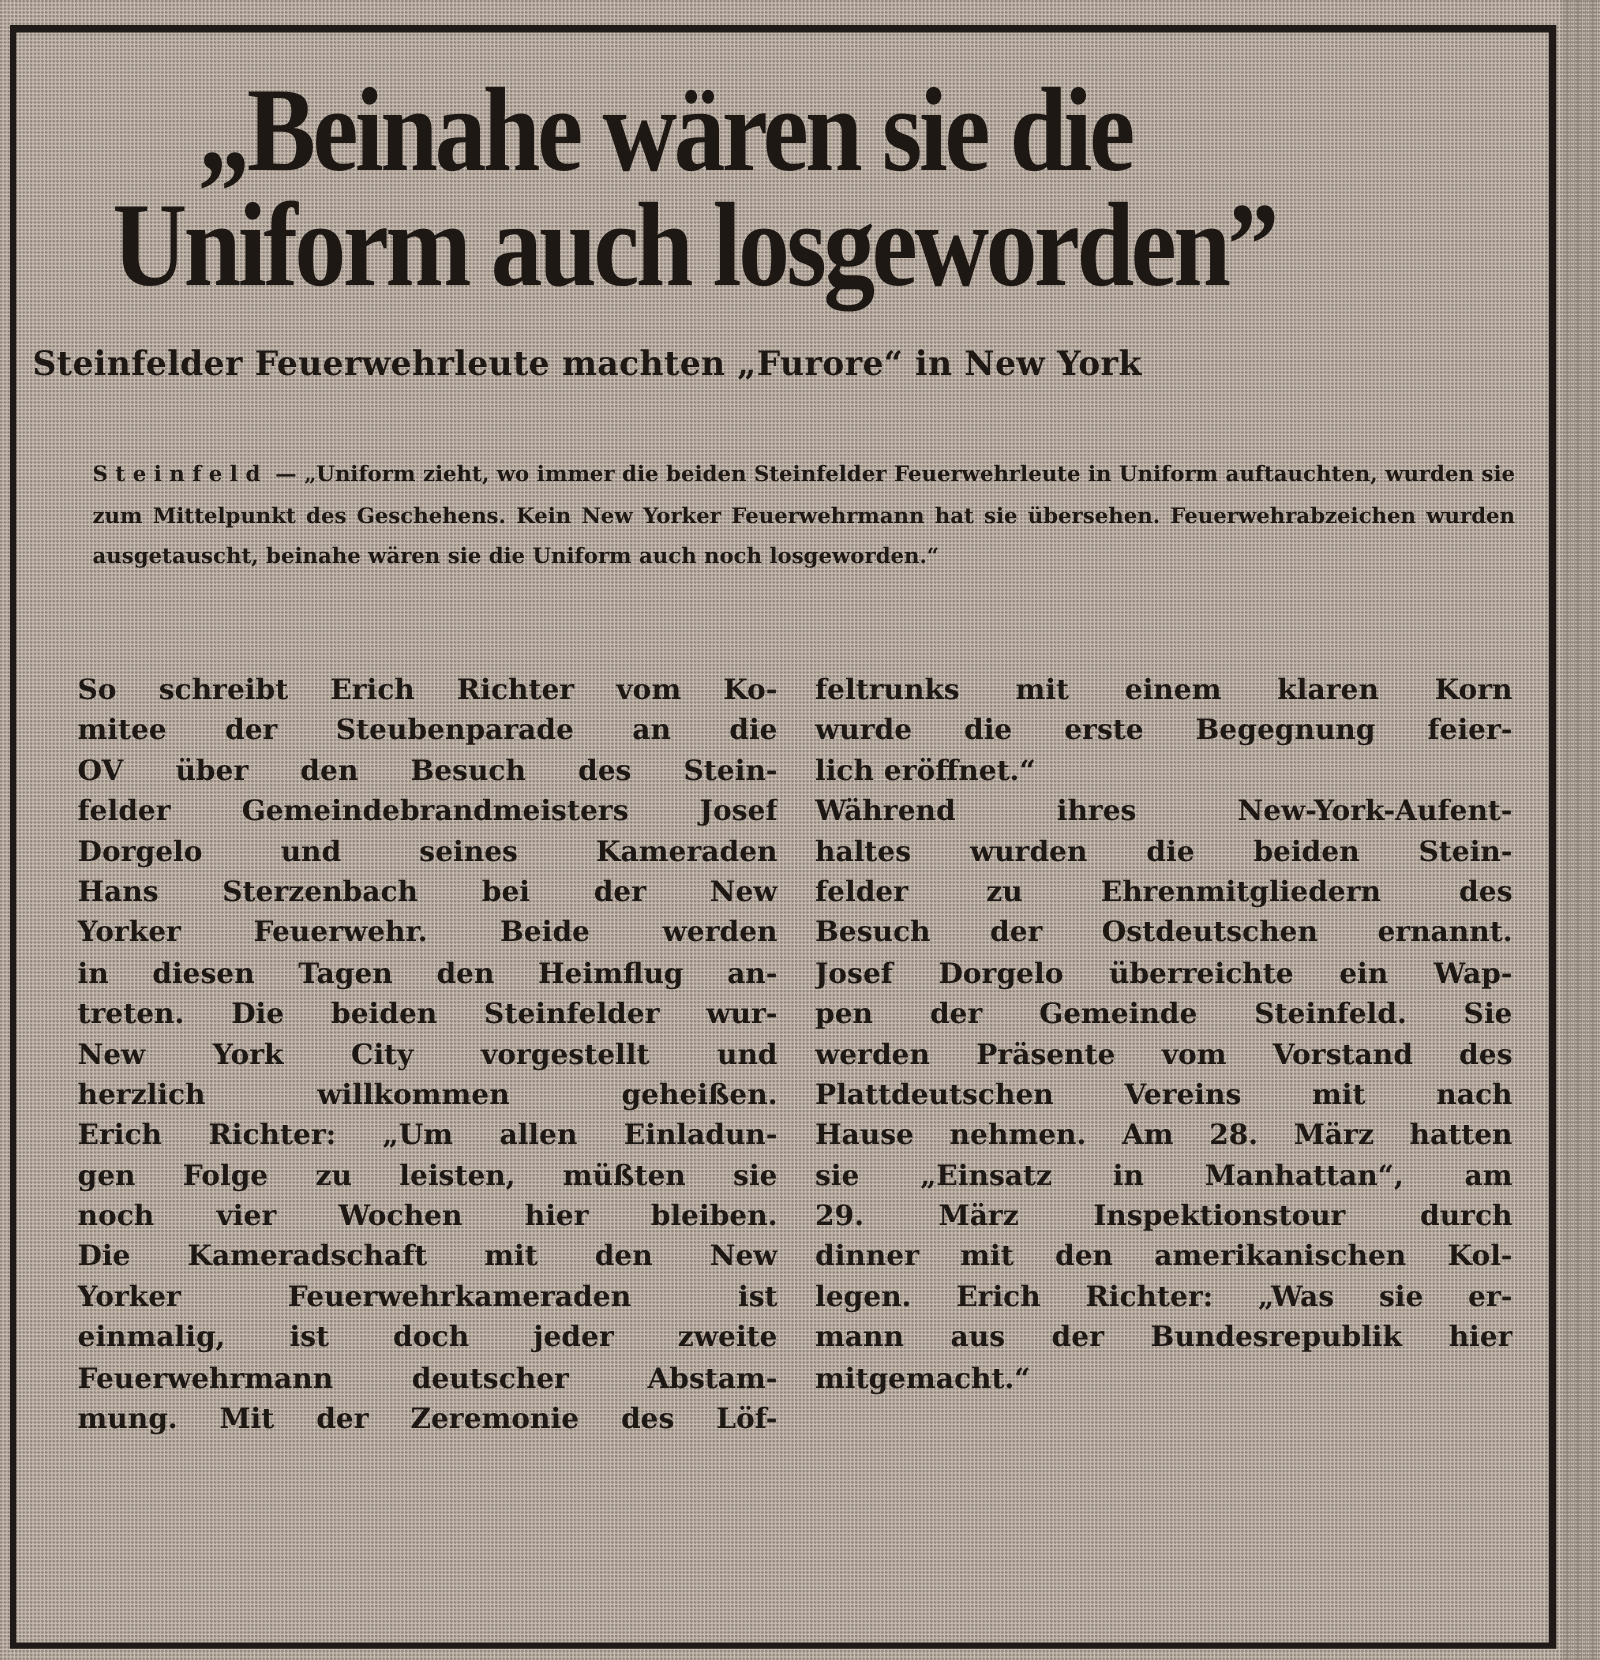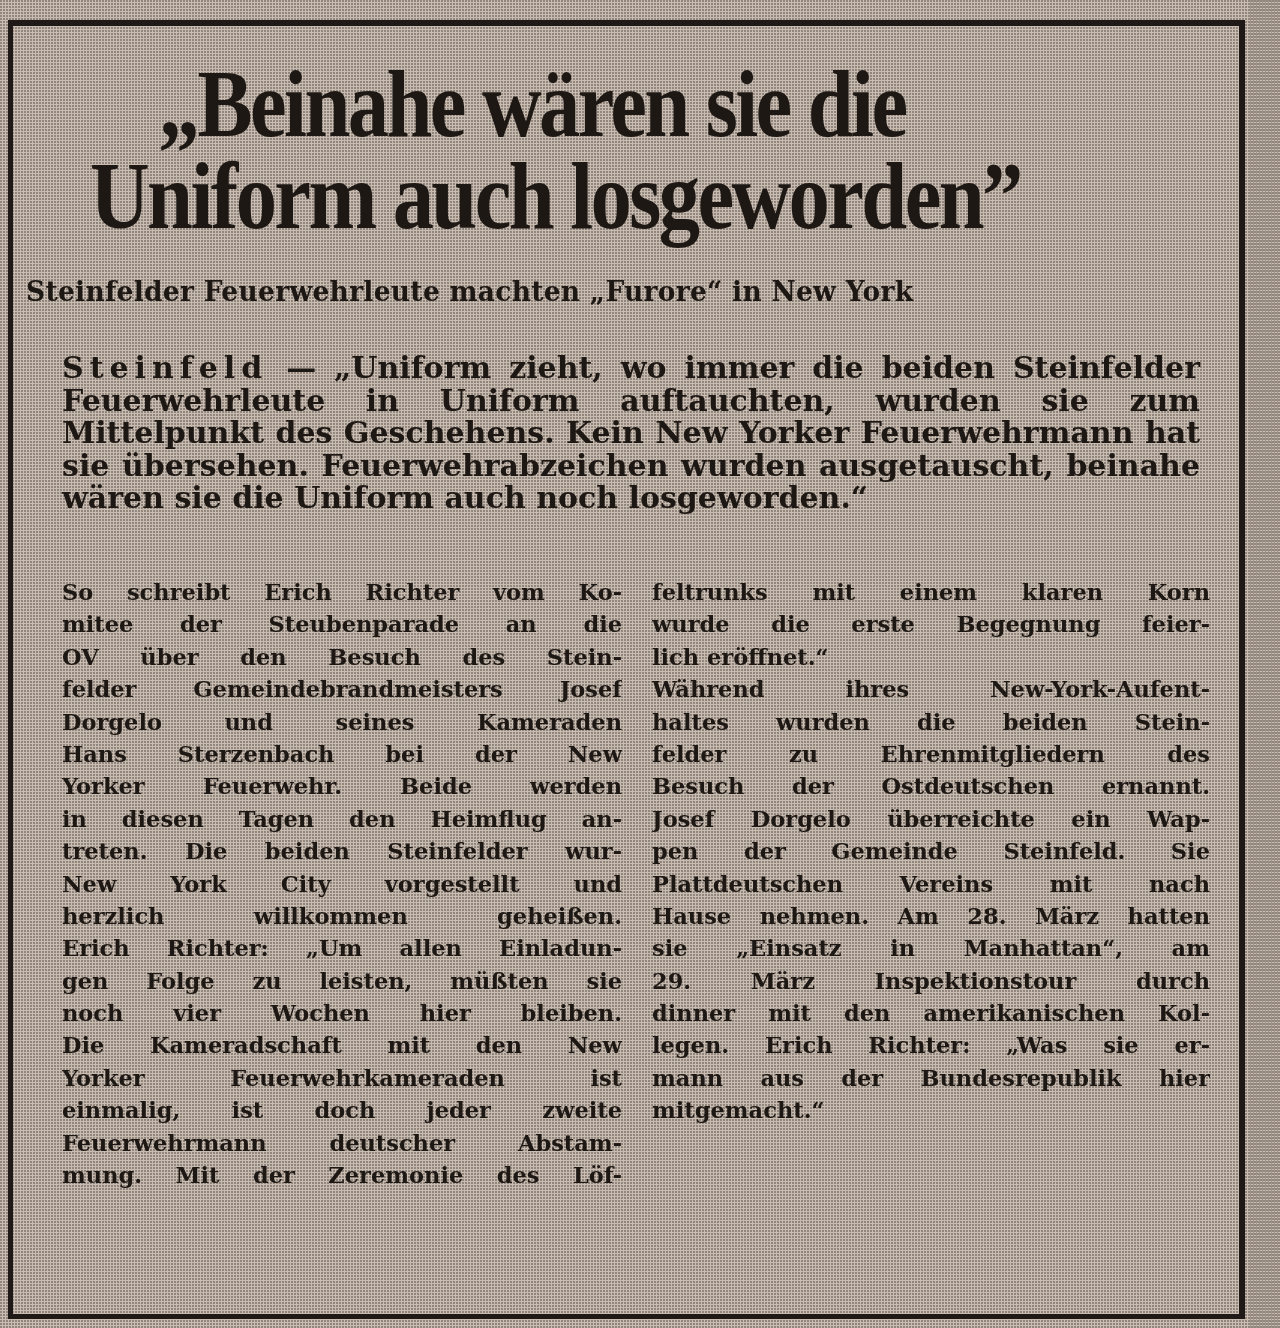--- a/index.html
+++ b/index.html
@@ -41,27 +41,27 @@
       position: absolute; left: 26px; top: 276px; width: 1200px;
       font-family: "DejaVu Serif", serif; font-weight: bold;
       font-size: 27px; letter-spacing: 0.3px;
       transform: scaleX(0.98); transform-origin: left top;
       white-space: nowrap;
       margin: 0;
     }
     .lead {
       position: absolute; left: 62px; top: 352px; width: 1138px;
       font-family: "DejaVu Serif", serif; font-weight: bold;
-      font-size: 30px; line-height: 32.6px;
+      font-size: 17px; line-height: 32.6px;
       text-align: justify;
-      margin: 0;
+      margin: 12px;
     }
     .lead .dateline { letter-spacing: 6px; }
     .col {
-      position: absolute; top: 576px; width: 560px;
+      position: absolute; top: 536px; width: 560px;
       font-family: "DejaVu Serif", serif; font-weight: bold;
       font-size: 22.5px; line-height: 32.4px;
       margin: 0;
     }
     .col.left { left: 62px; }
     .col.right { left: 652px; width: 558px; }
     .col .line {
       display: block; text-align: justify; text-align-last: justify;
       white-space: nowrap; overflow: hidden; height: 32.4px;
     }
@@ -111,20 +111,21 @@
 <div class="col right">
   <span class="line">feltrunks mit einem klaren Korn</span>
   <span class="line">wurde die erste Begegnung feier-</span>
   <span class="line last">lich eröffnet.“</span>
   <span class="line">Während ihres New-York-Aufent-</span>
   <span class="line">haltes wurden die beiden Stein-</span>
   <span class="line">felder zu Ehrenmitgliedern des</span>
   <span class="line">Besuch der Ostdeutschen ernannt.</span>
   <span class="line">Josef Dorgelo überreichte ein Wap-</span>
   <span class="line">pen der Gemeinde Steinfeld. Sie</span>
+  <span class="line">werden Präsente vom Vorstand des</span>
   <span class="line">Plattdeutschen Vereins mit nach</span>
   <span class="line">Hause nehmen. Am 28. März hatten</span>
   <span class="line">sie „Einsatz in Manhattan“, am</span>
   <span class="line">29. März Inspektionstour durch</span>
   <span class="line">dinner mit den amerikanischen Kol-</span>
   <span class="line">legen. Erich Richter: „Was sie er-</span>
   <span class="line">mann aus der Bundesrepublik hier</span>
   <span class="line sig">
     <span>mitgemacht.“</span>
     <span>H. K.</span>

